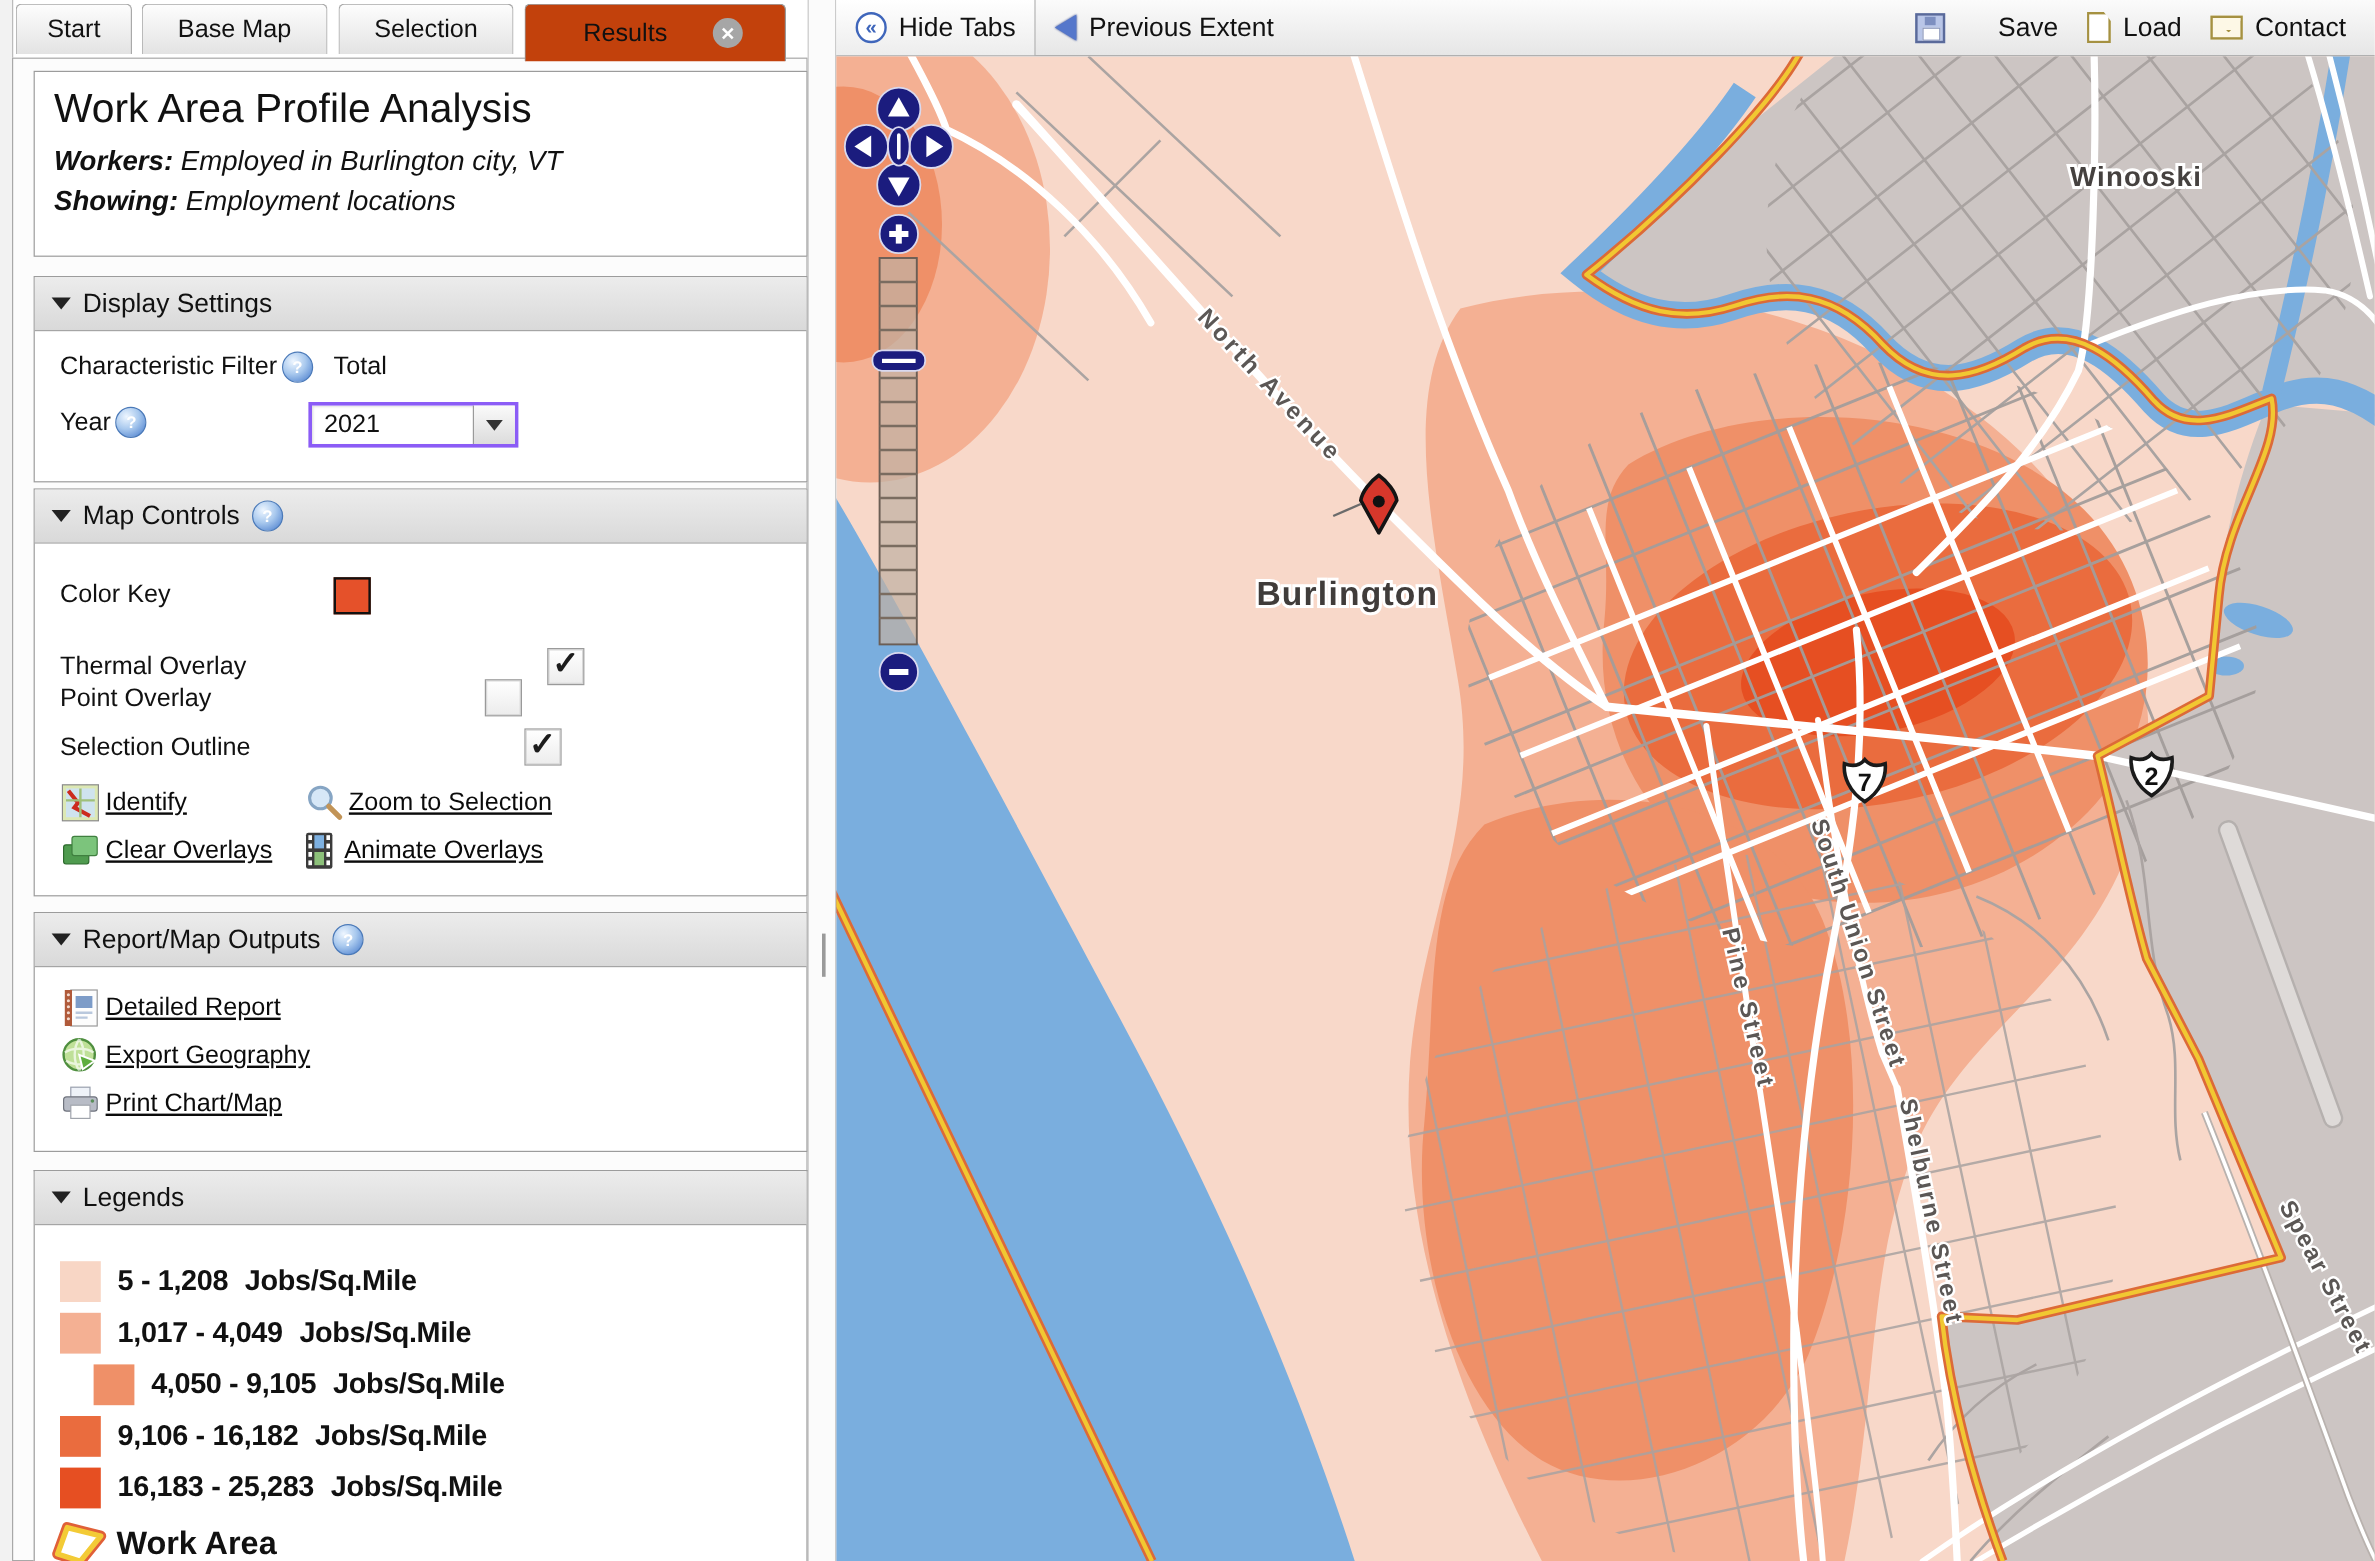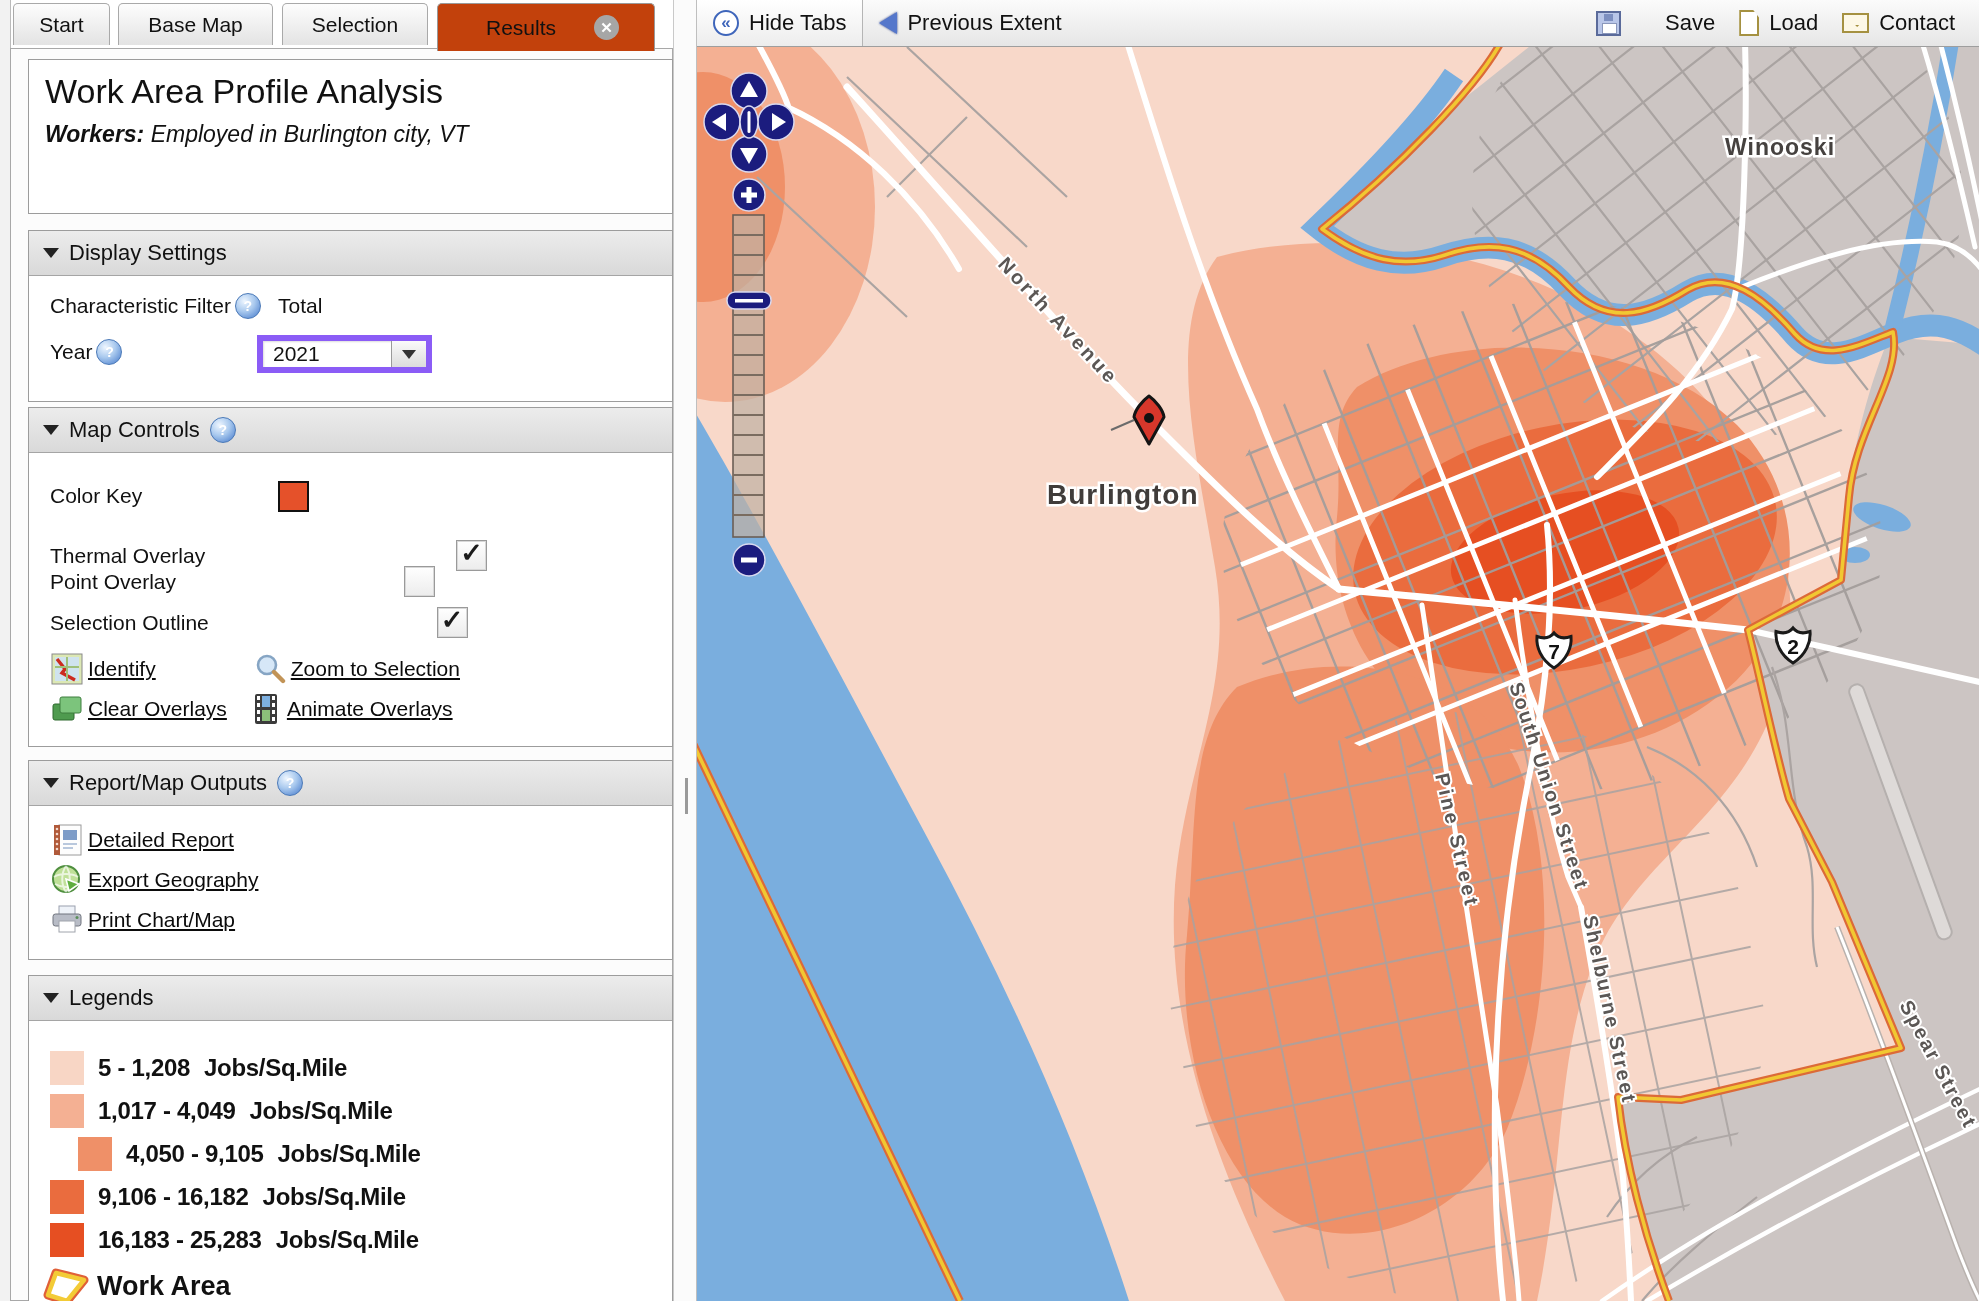--- a/index.html
+++ b/index.html
@@ -26,21 +26,21 @@
         border:1px solid #4a79b8;color:#fff;font-size:14px;font-weight:bold;}
   .row{position:absolute;left:21px;right:10px;display:flex;align-items:center;font-size:21px;}
   .ctrl-col{position:absolute;left:228px;}
   .checkbox{width:29px;height:29px;border:1px solid #9a9a9a;background:linear-gradient(#fff,#ececec);
             box-shadow:inset 0 0 0 1px #d8d8d8;position:relative;}
   .checkbox.checked::after{content:"\2713";position:absolute;left:3px;top:-4px;font-size:27px;font-weight:bold;color:#1c1c1c;}
   .swatch{width:31px;height:31px;border:2px solid #111;box-sizing:border-box;}
   .lnk{font-size:21px;color:#0b0b0b;text-decoration:underline;cursor:pointer;}
   .iconbox{width:34px;height:34px;flex:0 0 auto;margin-right:4px;display:flex;align-items:center;justify-content:center;}
   
-  .dd{position:absolute;left:228px;width:175px;height:38px;border:6px solid #8b5cf6;background:#fff;
+  .dd{position:absolute;left:228px;width:175px;height:38px;border:3px solid #8b5cf6;background:#fff;
       box-shadow:inset 1px 1px 2px #00000022;display:flex;align-items:center;box-sizing:border-box;cursor:pointer;}
   .dd-val{flex:1;padding-left:10px;font-size:21px;}
   .dd-btn{width:34px;height:100%;border-left:1px solid #9a9a9a;background:linear-gradient(#fafafa,#dcdcdc);
       display:flex;align-items:center;justify-content:center;}
   .dd-btn span{width:0;height:0;border-left:7px solid transparent;border-right:7px solid transparent;border-top:9px solid #333;}
   
   .leg-sw{width:34px;height:34px;flex:0 0 auto;}
   .leg-txt{font-weight:bold;font-size:24px;letter-spacing:-0.3px;}
   .leg-unit{margin-left:14px;}
   
@@ -89,20 +89,24 @@
 </div>
 
 <div class="panel">
 
   <div class="pbox" style="top:10px;height:155px;padding:12px 0 0 16px;">
     <div style="font-size:34px;">Work Area Profile Analysis</div>
     <div style="font-size:23px;font-style:italic;margin-top:10px;">
       <b>Workers:</b>
       <span>Employed in Burlington city, VT</span>
     </div>
+    <div style="font-size:23px;font-style:italic;margin-top:6px;">
+      <b>Showing:</b>
+      <span>Employment locations</span>
+    </div>
   </div>
 
   <div class="pbox" style="top:181px;height:172px;">
     <div class="sec-head">
       <span class="tri"></span>
       <span>Display Settings</span>
     </div>
     <div class="row" style="top:62px;">
       <span>Characteristic Filter</span>
       <span class="help" style="margin-left:4px;">?</span>

